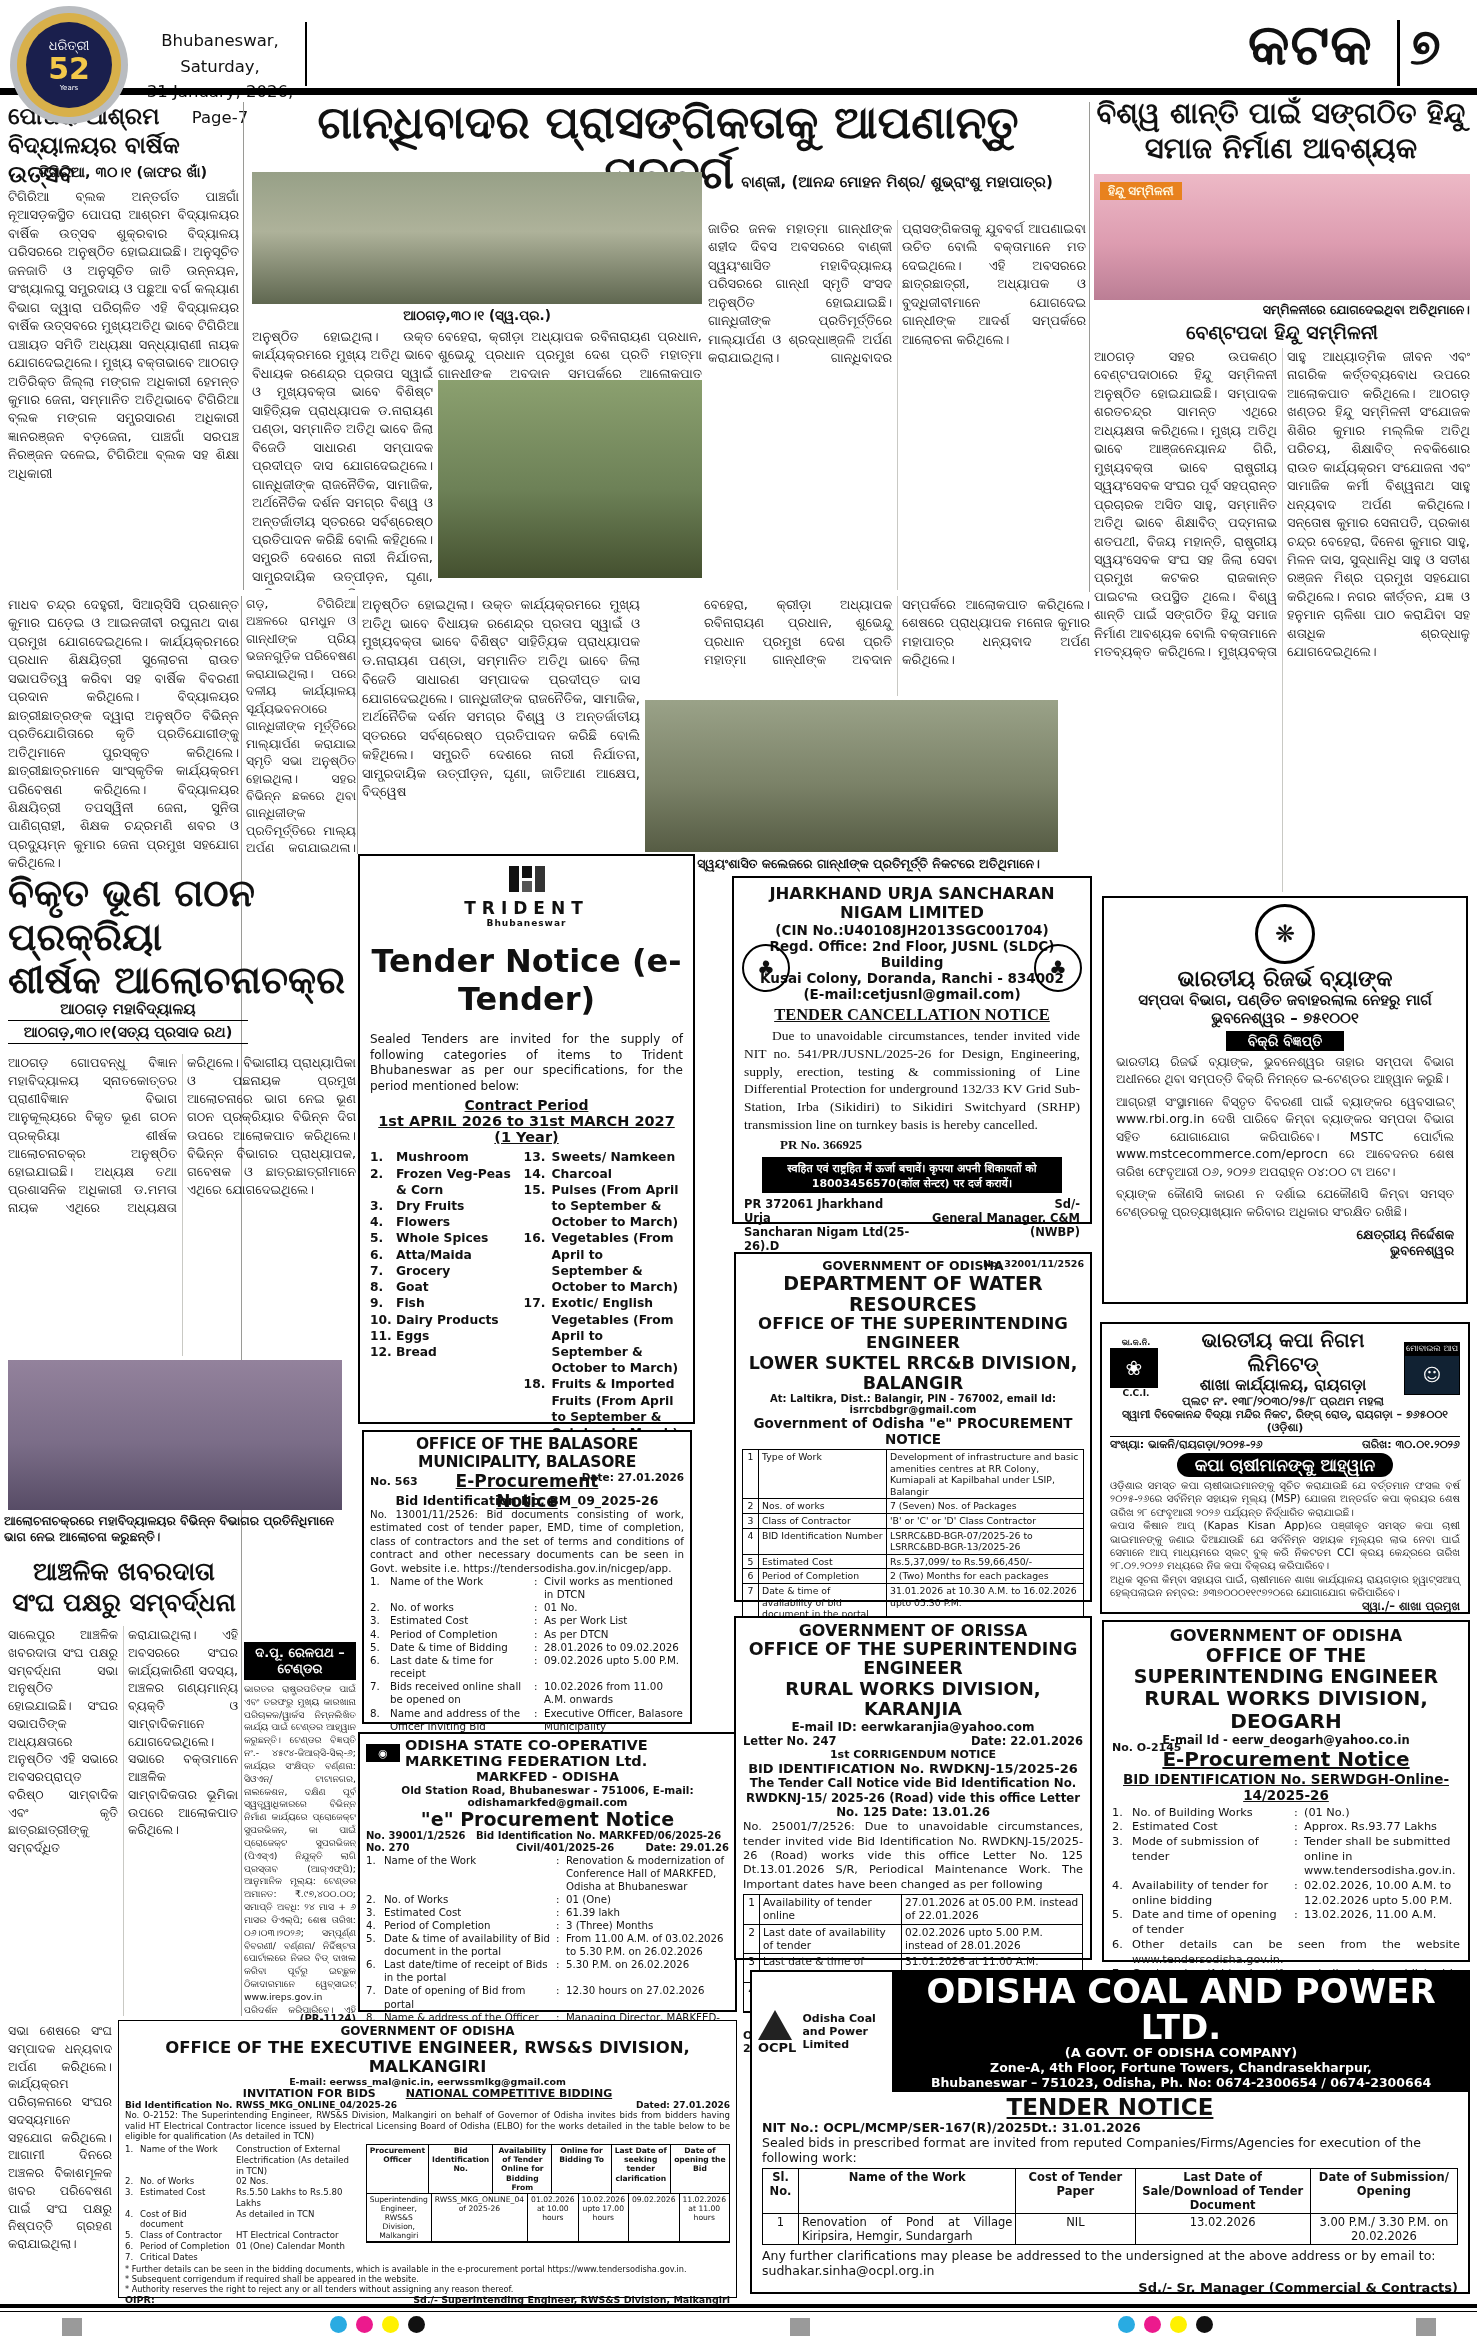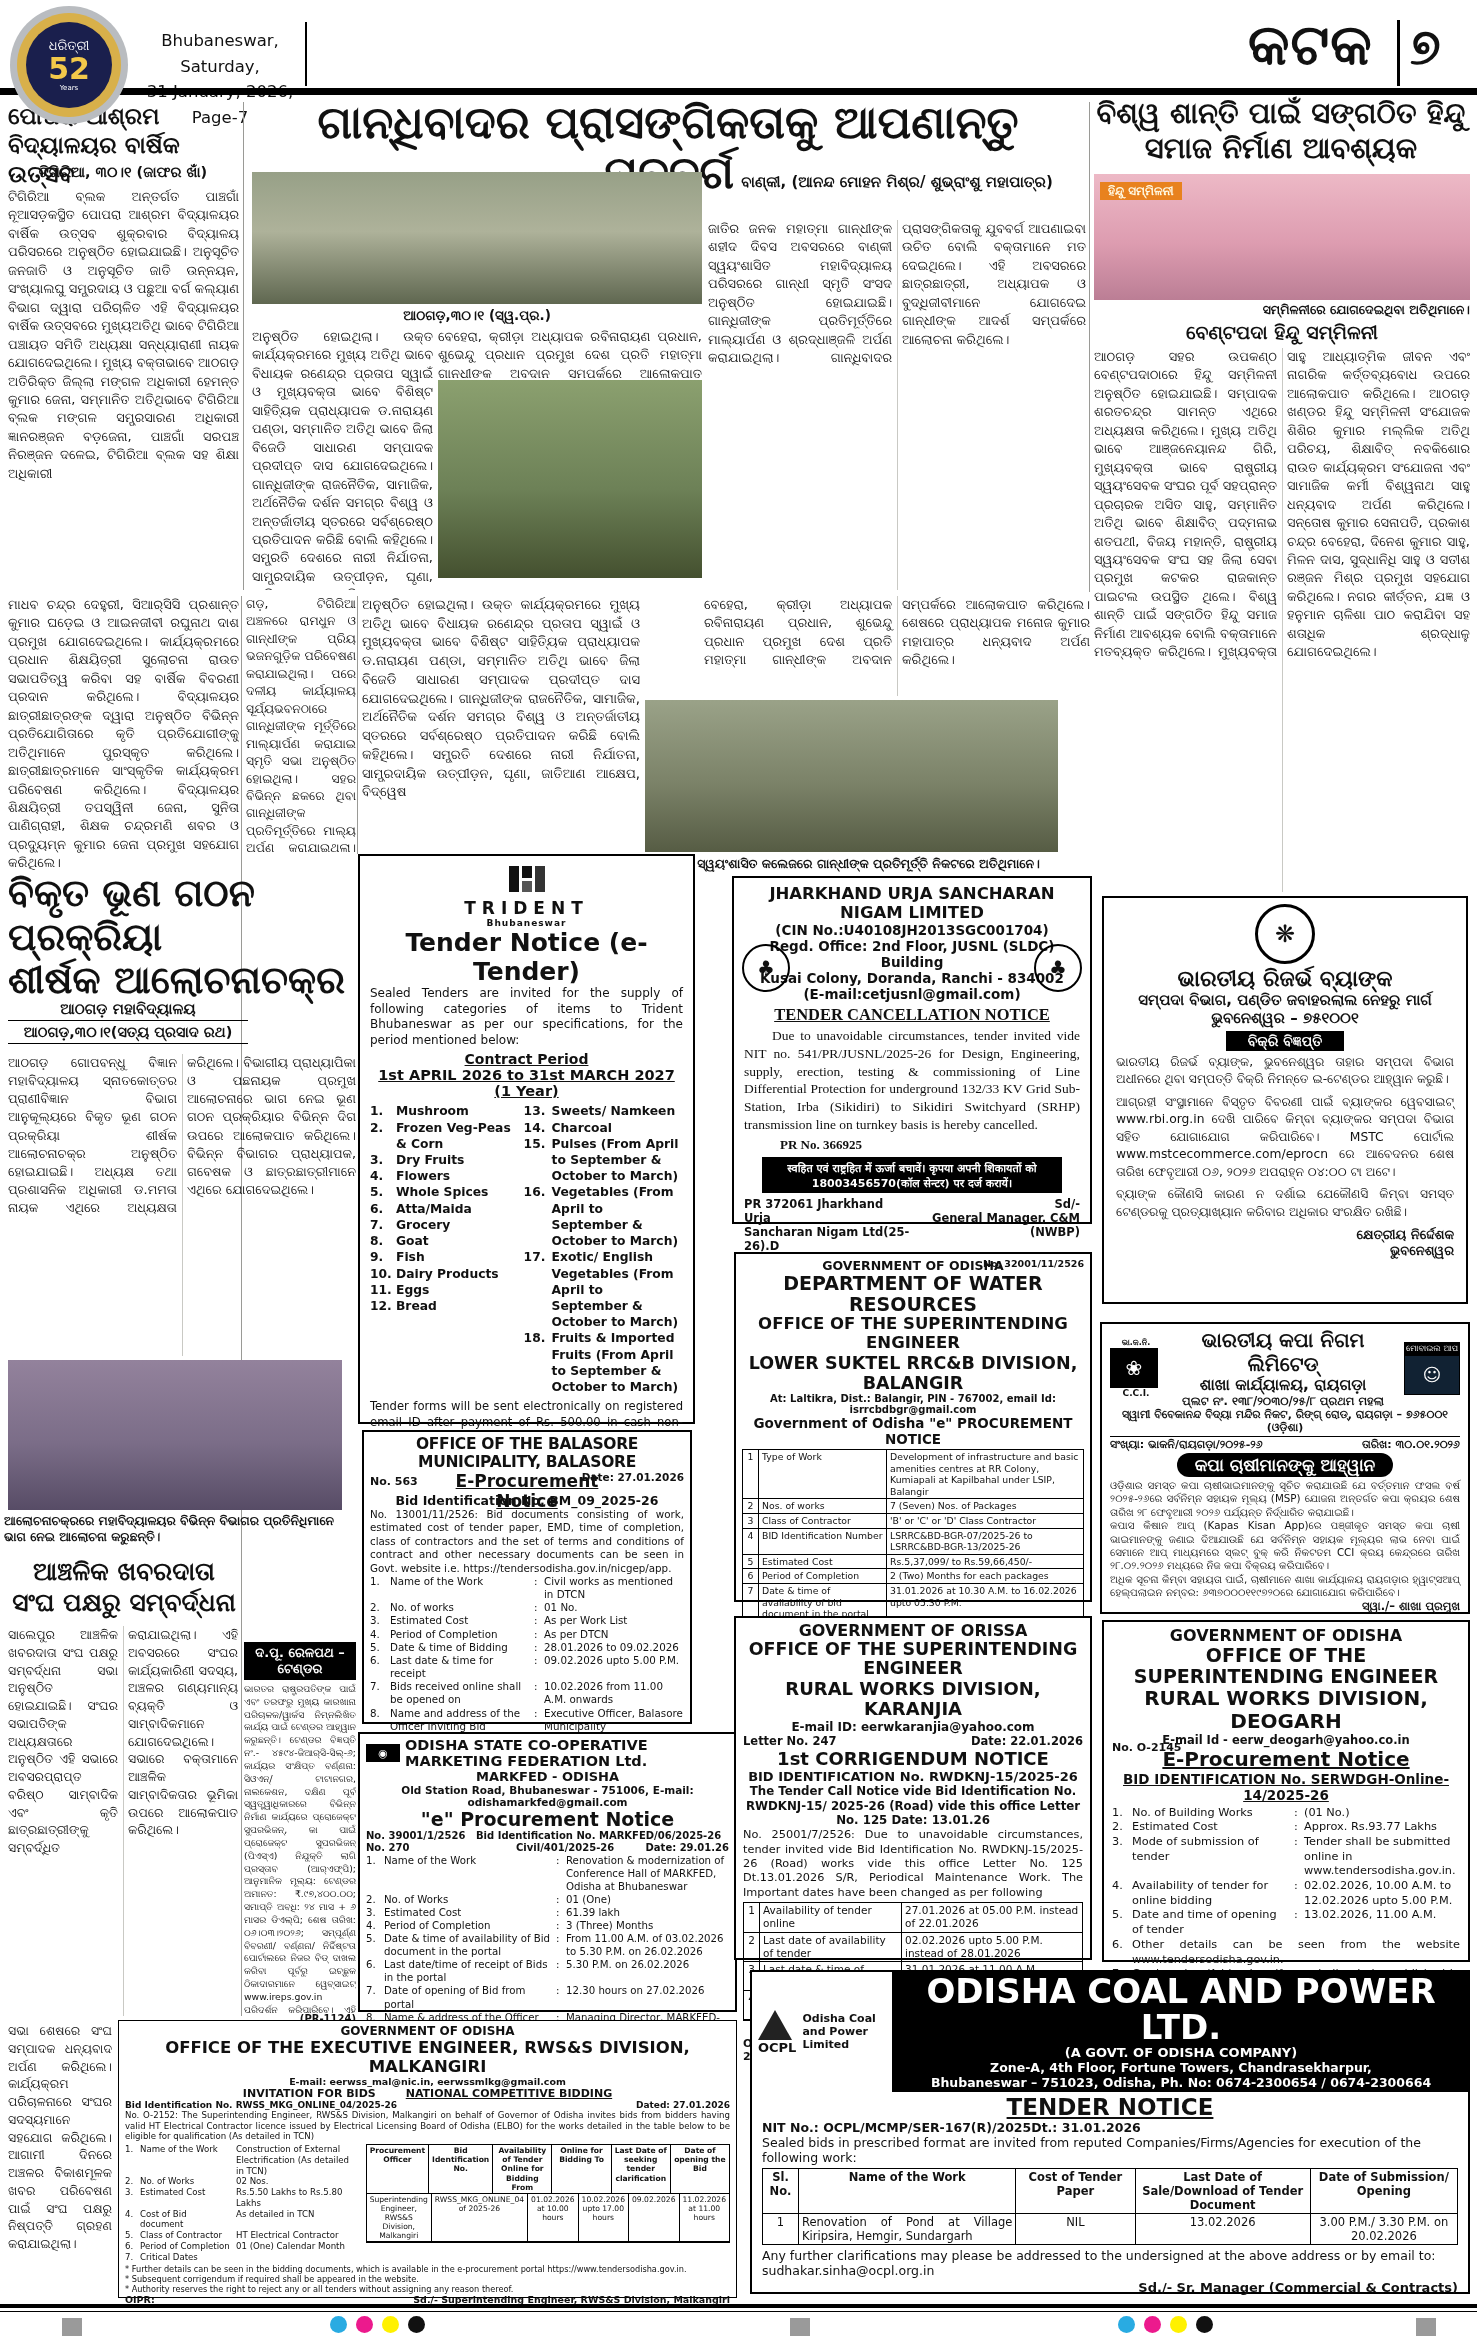--- a/index.html
+++ b/index.html
@@ -111,21 +111,21 @@
     <div class="c">
       <svg width="44" height="30" viewBox="0 0 44 30" aria-hidden="true">
           <rect x="4" y="2" width="10" height="26" fill="#111"></rect>
           <rect x="17" y="2" width="10" height="12" fill="#111"></rect>
           <rect x="17" y="17" width="10" height="11" fill="#555"></rect>
           <rect x="30" y="2" width="10" height="26" fill="#333"></rect>
         </svg>
     </div>
     <div class="b c" style="font-size:17px;letter-spacing:6px">TRIDENT</div>
     <div class="b c" style="font-size:9px;letter-spacing:1px">Bhubaneswar</div>
-    <div class="b c" style="font-size:25px;margin:0 0">Tender Notice (e-Tender)</div>
+    <div class="b c" style="font-size:32px;margin:14px 0">Tender Notice (e-Tender)</div>
     <div class="j" style="font-size:12px;line-height:1.3">Sealed Tenders are invited for the supply of following categories of items to Trident Bhubaneswar as per our specifications, for the period mentioned below:</div>
     <div class="b c u" style="font-size:14px;margin-top:3px">Contract Period</div>
     <div class="b c u" style="font-size:14.5px">1st APRIL 2026 to 31st MARCH 2027 (1 Year)</div>
     <div style="display:flex;gap:6px;margin-top:4px">
       <div style="flex:1">
 
       <div class="itm" style="font-size:12.3px;font-weight:bold;line-height:1.32">
             <span class="n">1.</span>
             <span>Mushroom</span>
           </div>
@@ -509,21 +509,21 @@
 
   <div class="abs box" style="left:734px;top:1616px;width:358px;height:344px;padding:3px 7px">
     <div class="b c" style="font-size:16px">GOVERNMENT OF ORISSA</div>
     <div class="b c" style="font-size:17.5px;line-height:1.1">OFFICE OF THE SUPERINTENDING ENGINEER</div>
     <div class="b c" style="font-size:18px;line-height:1.15">RURAL WORKS DIVISION, KARANJIA</div>
     <div class="b c" style="font-size:12px">E-mail ID: eerwkaranjia@yahoo.com</div>
     <div style="display:flex;justify-content:space-between;font-size:11.5px;font-weight:bold">
       <span>Letter No. 247</span>
       <span>Date: 22.01.2026</span>
     </div>
-    <div class="b c" style="font-size:18px">1st CORRIGENDUM NOTICE</div>
+    <div class="b c" style="font-size:11px">1st CORRIGENDUM NOTICE</div>
     <div class="b c" style="font-size:13px">BID IDENTIFICATION No. RWDKNJ-15/2025-26</div>
     <div class="b c" style="font-size:11.8px;line-height:1.25">The Tender Call Notice vide Bid Identification No. RWDKNJ-15/ 2025-26 (Road) vide this office Letter No. 125 Date: 13.01.26</div>
     <div class="j" style="font-size:11.3px;line-height:1.28">No. 25001/7/2526: Due to unavoidable circumstances, tender invited vide Bid Identification No. RWDKNJ-15/2025-26 (Road) works vide this office Letter No. 125 Dt.13.01.2026 S/R, Periodical Maintenance Work. The Important dates have been changed as per following</div>
     <div class="tbl" style="font-size:10.5px;line-height:1.25;margin-top:2px">
 
         <div class="tr">
           <div class="tc c" style="flex:0 0 16px">1</div>
           <div class="tc" style="flex:0 0 142px">Availability of tender online</div>
           <div class="tc" style="flex:1">27.01.2026 at 05.00 P.M. instead of 22.01.2026</div>
         </div>

